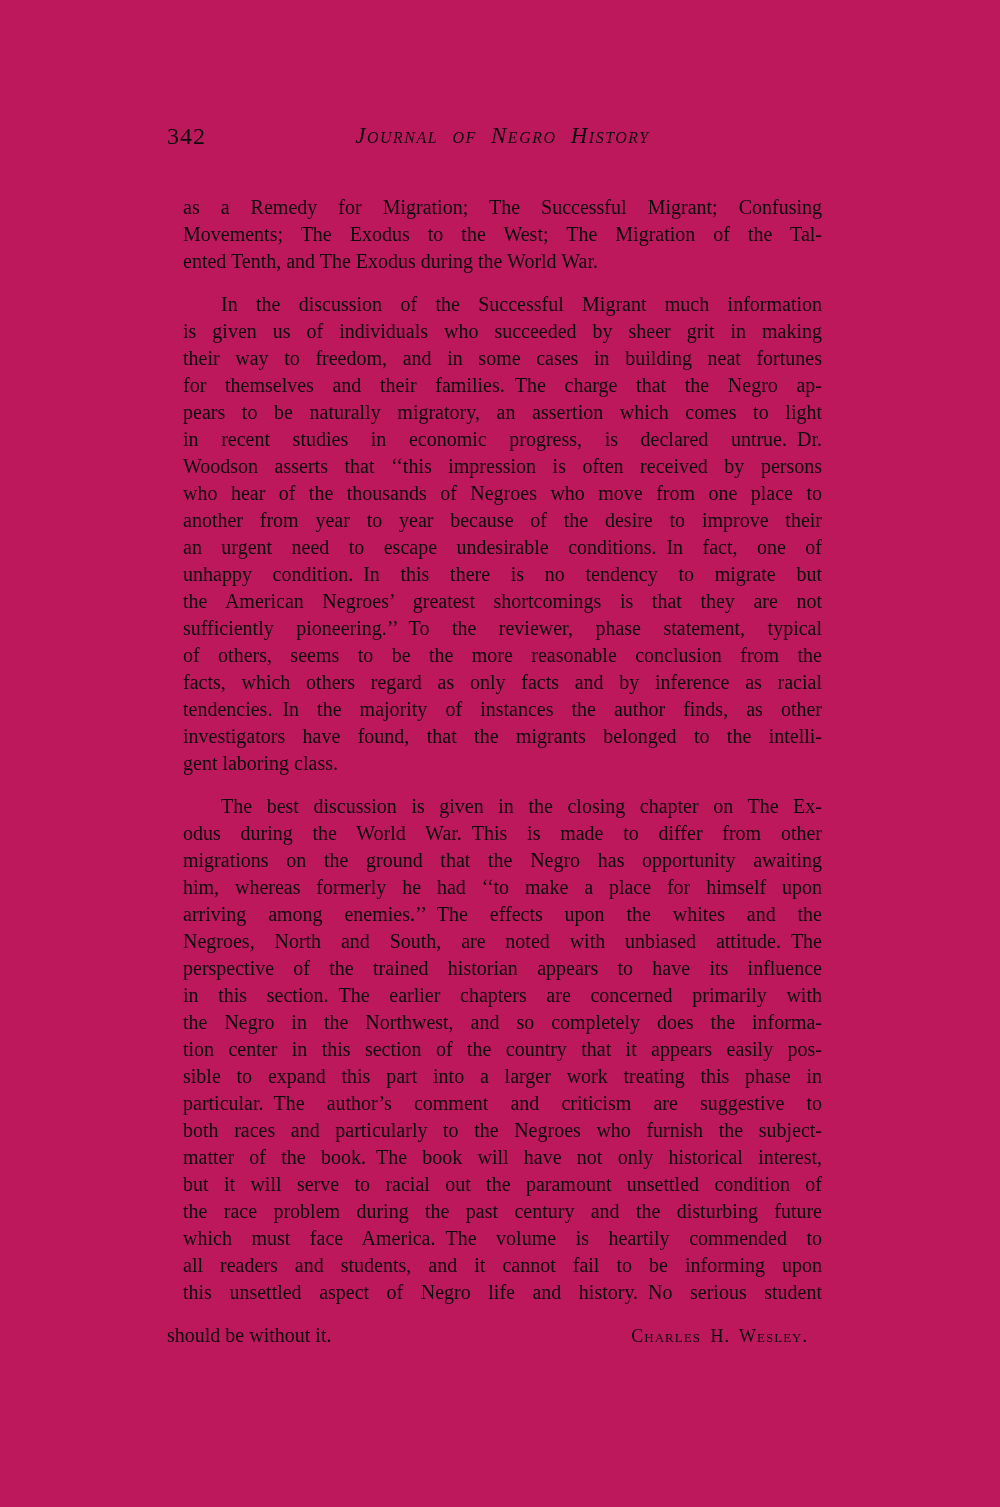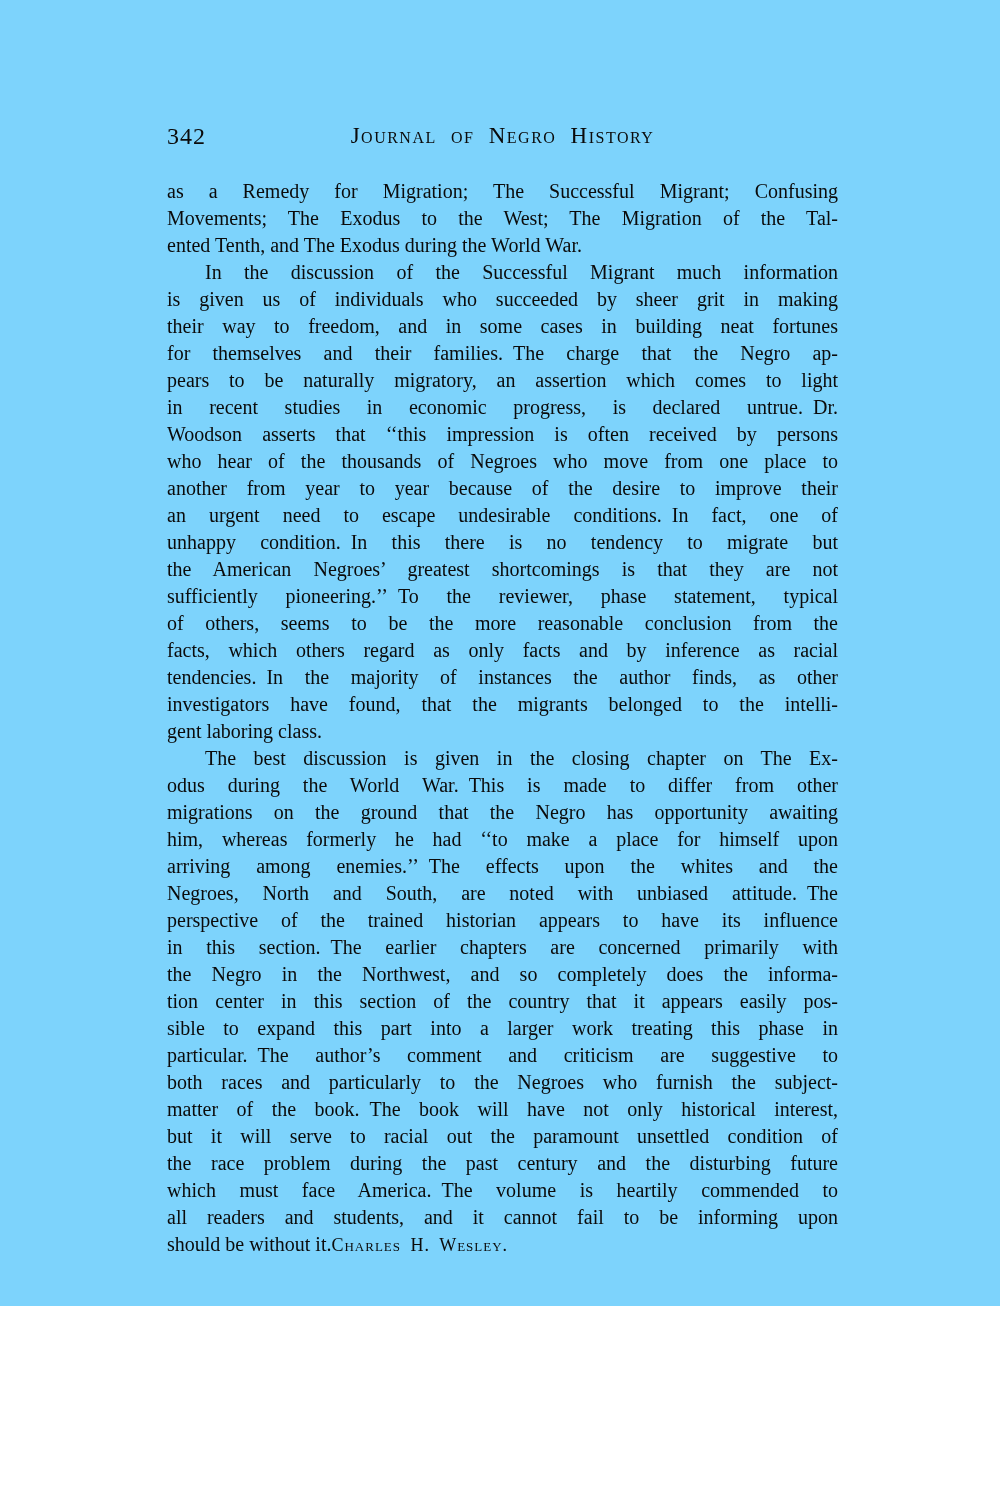--- a/index.html
+++ b/index.html
@@ -3,22 +3,22 @@
 <meta charset="utf-8">
 <style>
   html, body {
     margin: 0;
     padding: 0;
     background: #ffffff;
   }
   .page {
     position: relative;
     width: 1000px;
-    height: 1306px;
-    background: #7dd3fc;
+    height: 1507px;
+    background: #be185d;
     color: #0b0b0b;
     font-family: "Liberation Serif", "DejaVu Serif", serif;
     overflow: hidden;
   }
   .running-head {
     position: absolute;
     left: 167px;
     top: 123px;
     width: 671px;
     height: 30px;
@@ -30,45 +30,47 @@
     font-size: 24px;
     letter-spacing: 1px;
   }
   .running-title {
     display: block;
     text-align: center;
     font-variant: small-caps;
     font-size: 23px;
     letter-spacing: 1.5px;
     word-spacing: 7px;
+    font-style: italic;
   }
   .text-block {
     position: absolute;
     left: 167px;
     top: 178px;
     width: 671px;
     font-size: 20px;
     line-height: 27px;
   }
-  .paragraph { margin: 0; }
+  .paragraph { margin: 16px; }
   .line {
     height: 27px;
     text-align: justify;
     text-align-last: justify;
     text-justify: inter-word;
     overflow: visible;
   }
   .line.indent { text-indent: 38px; }
   .line.para-last {
     text-align: left;
     text-align-last: left;
   }
   .closing-line {
     height: 27px;
     display: flex;
+    justify-content: space-between;
     align-items: baseline;
     padding-right: 30px;
   }
   .signature {
     font-variant: small-caps;
     font-size: 18px;
     letter-spacing: 1px;
     word-spacing: 4px;
     white-space: nowrap;
   }
@@ -120,20 +122,21 @@
           <div class="line">the Negro in the Northwest, and so completely does the informa-</div>
           <div class="line">tion center in this section of the country that it appears easily pos-</div>
           <div class="line">sible to expand this part into a larger work treating this phase in</div>
           <div class="line">particular. The author’s comment and criticism are suggestive to</div>
           <div class="line">both races and particularly to the Negroes who furnish the subject-</div>
           <div class="line">matter of the book. The book will have not only historical interest,</div>
           <div class="line">but it will serve to racial out the paramount unsettled condition of</div>
           <div class="line">the race problem during the past century and the disturbing future</div>
           <div class="line">which must face America. The volume is heartily commended to</div>
           <div class="line">all readers and students, and it cannot fail to be informing upon</div>
+          <div class="line">this unsettled aspect of Negro life and history. No serious student</div>
         </div>
       </div>
     <div class="closing-line">
       <span>should be without it.</span>
       <span class="signature">Charles H. Wesley.</span>
     </div>
   </main>
 </div>
 
 </body></html>

